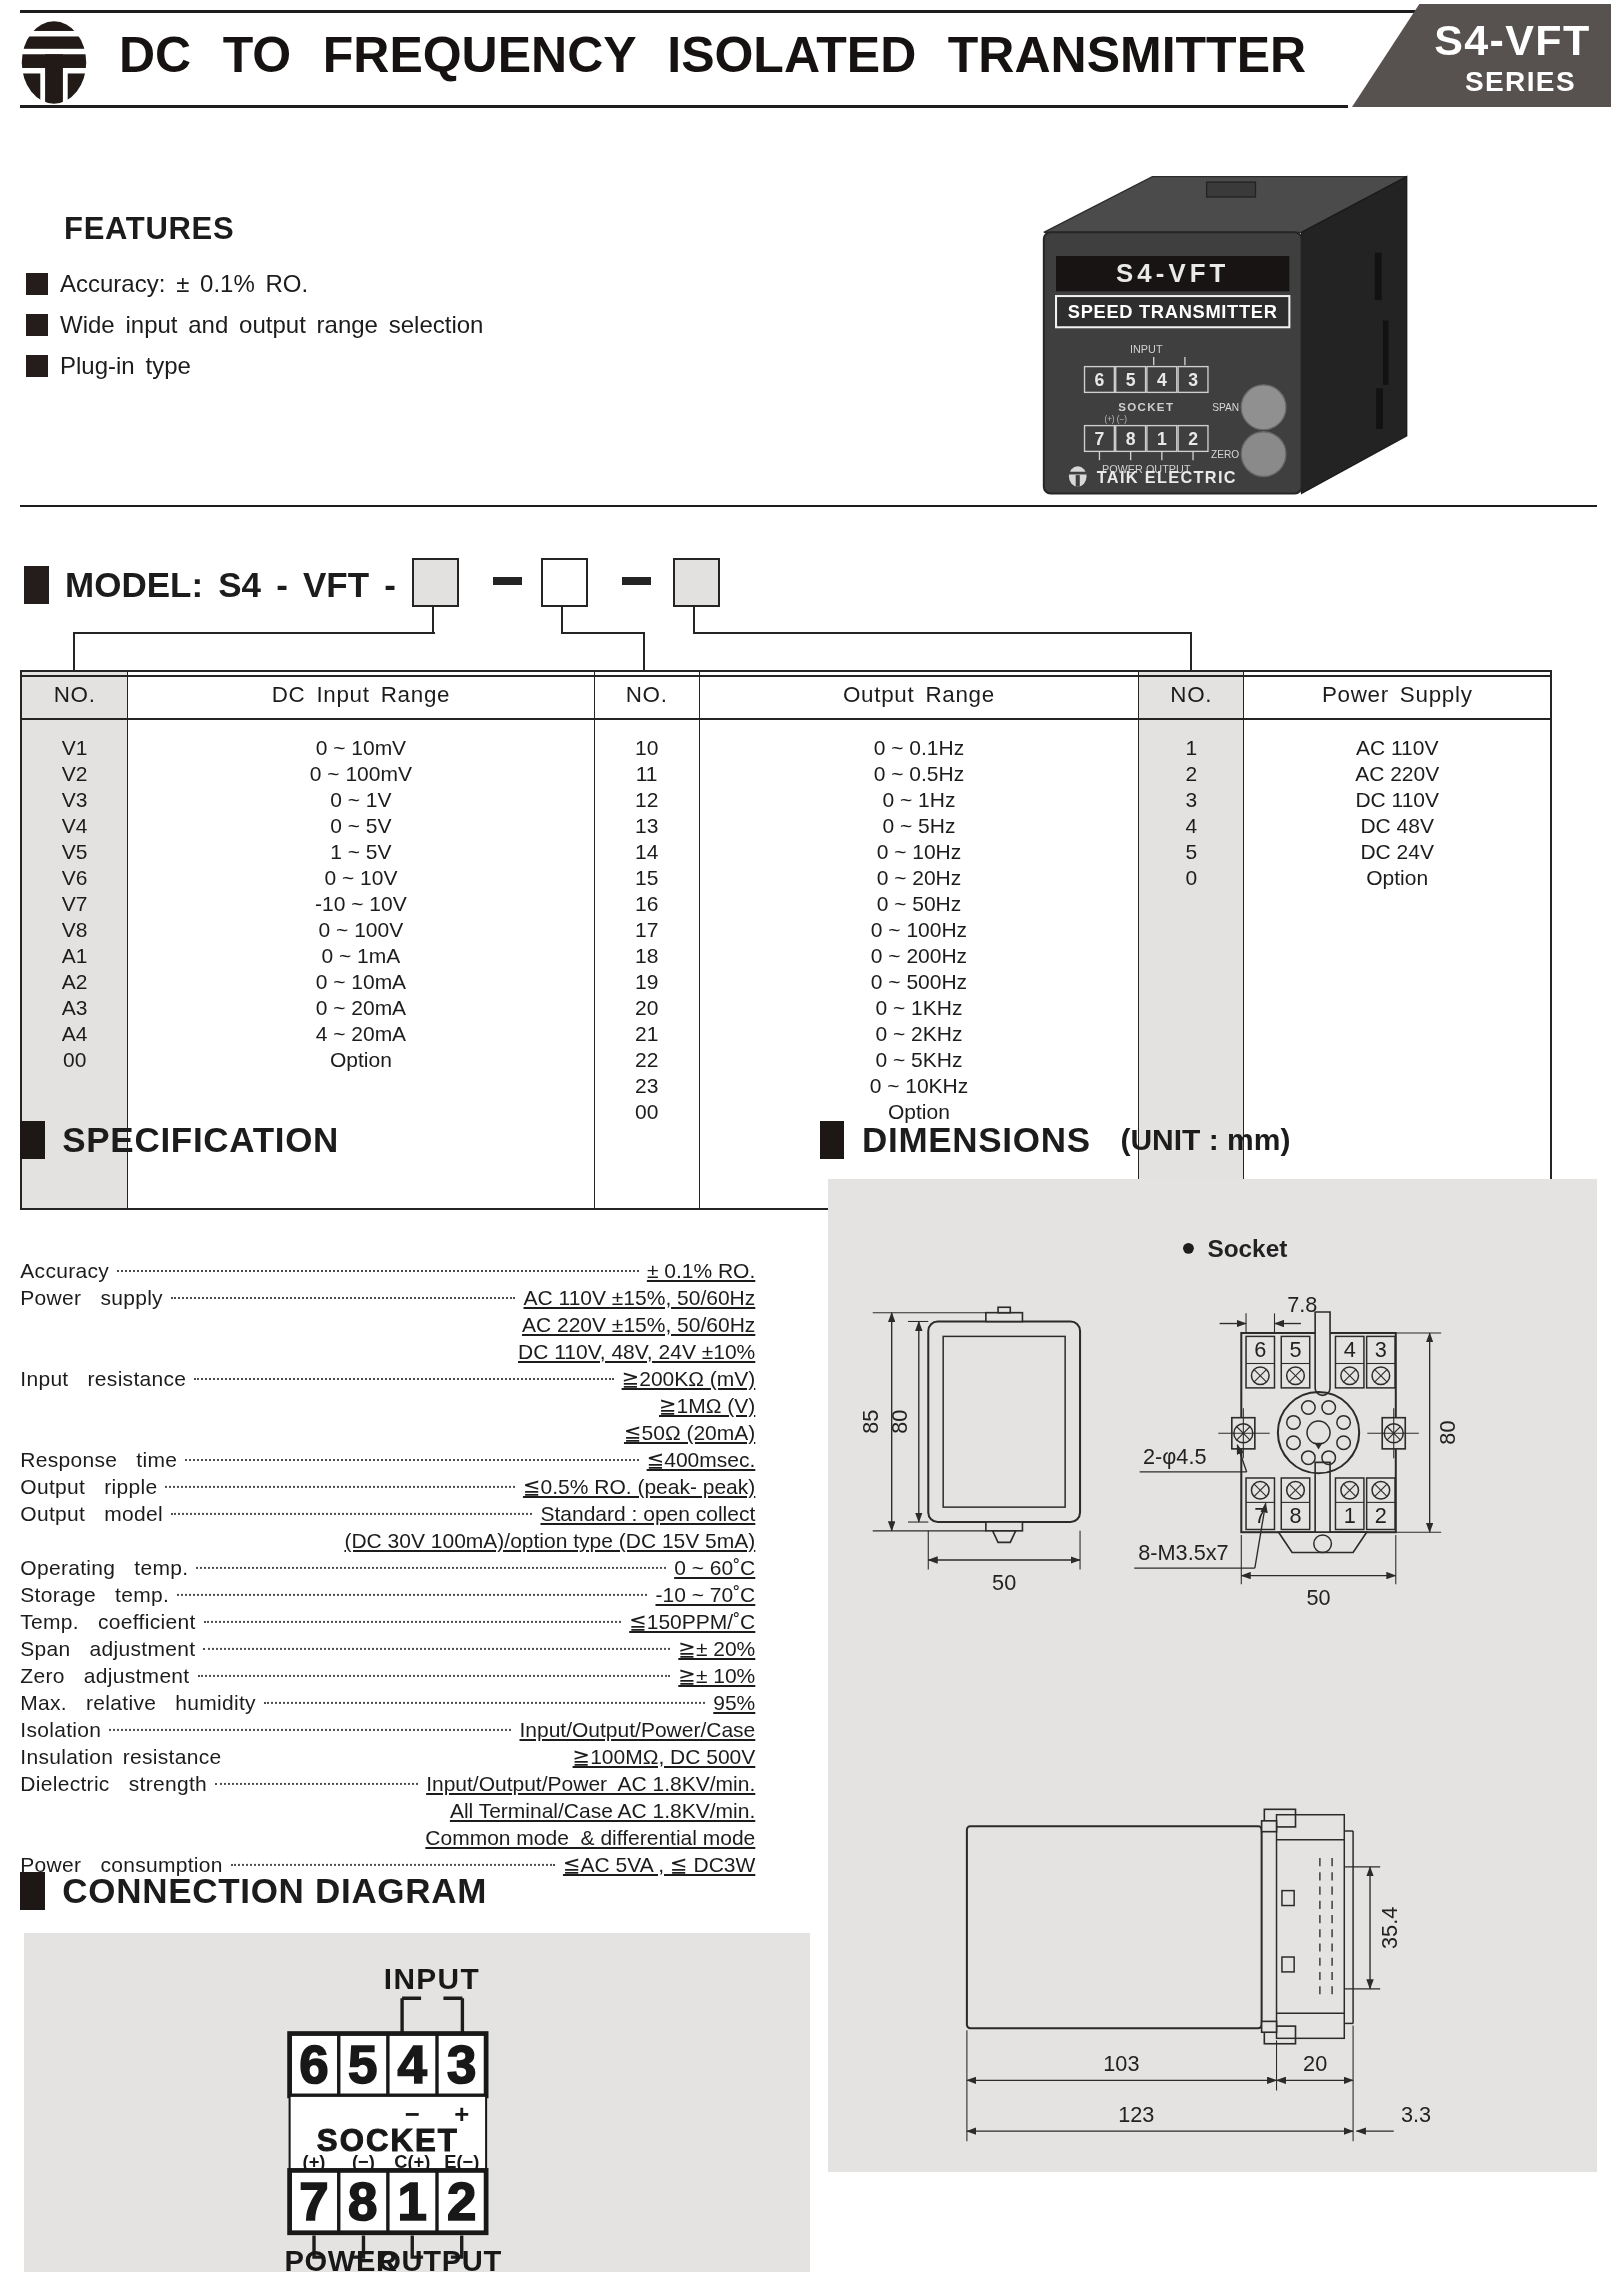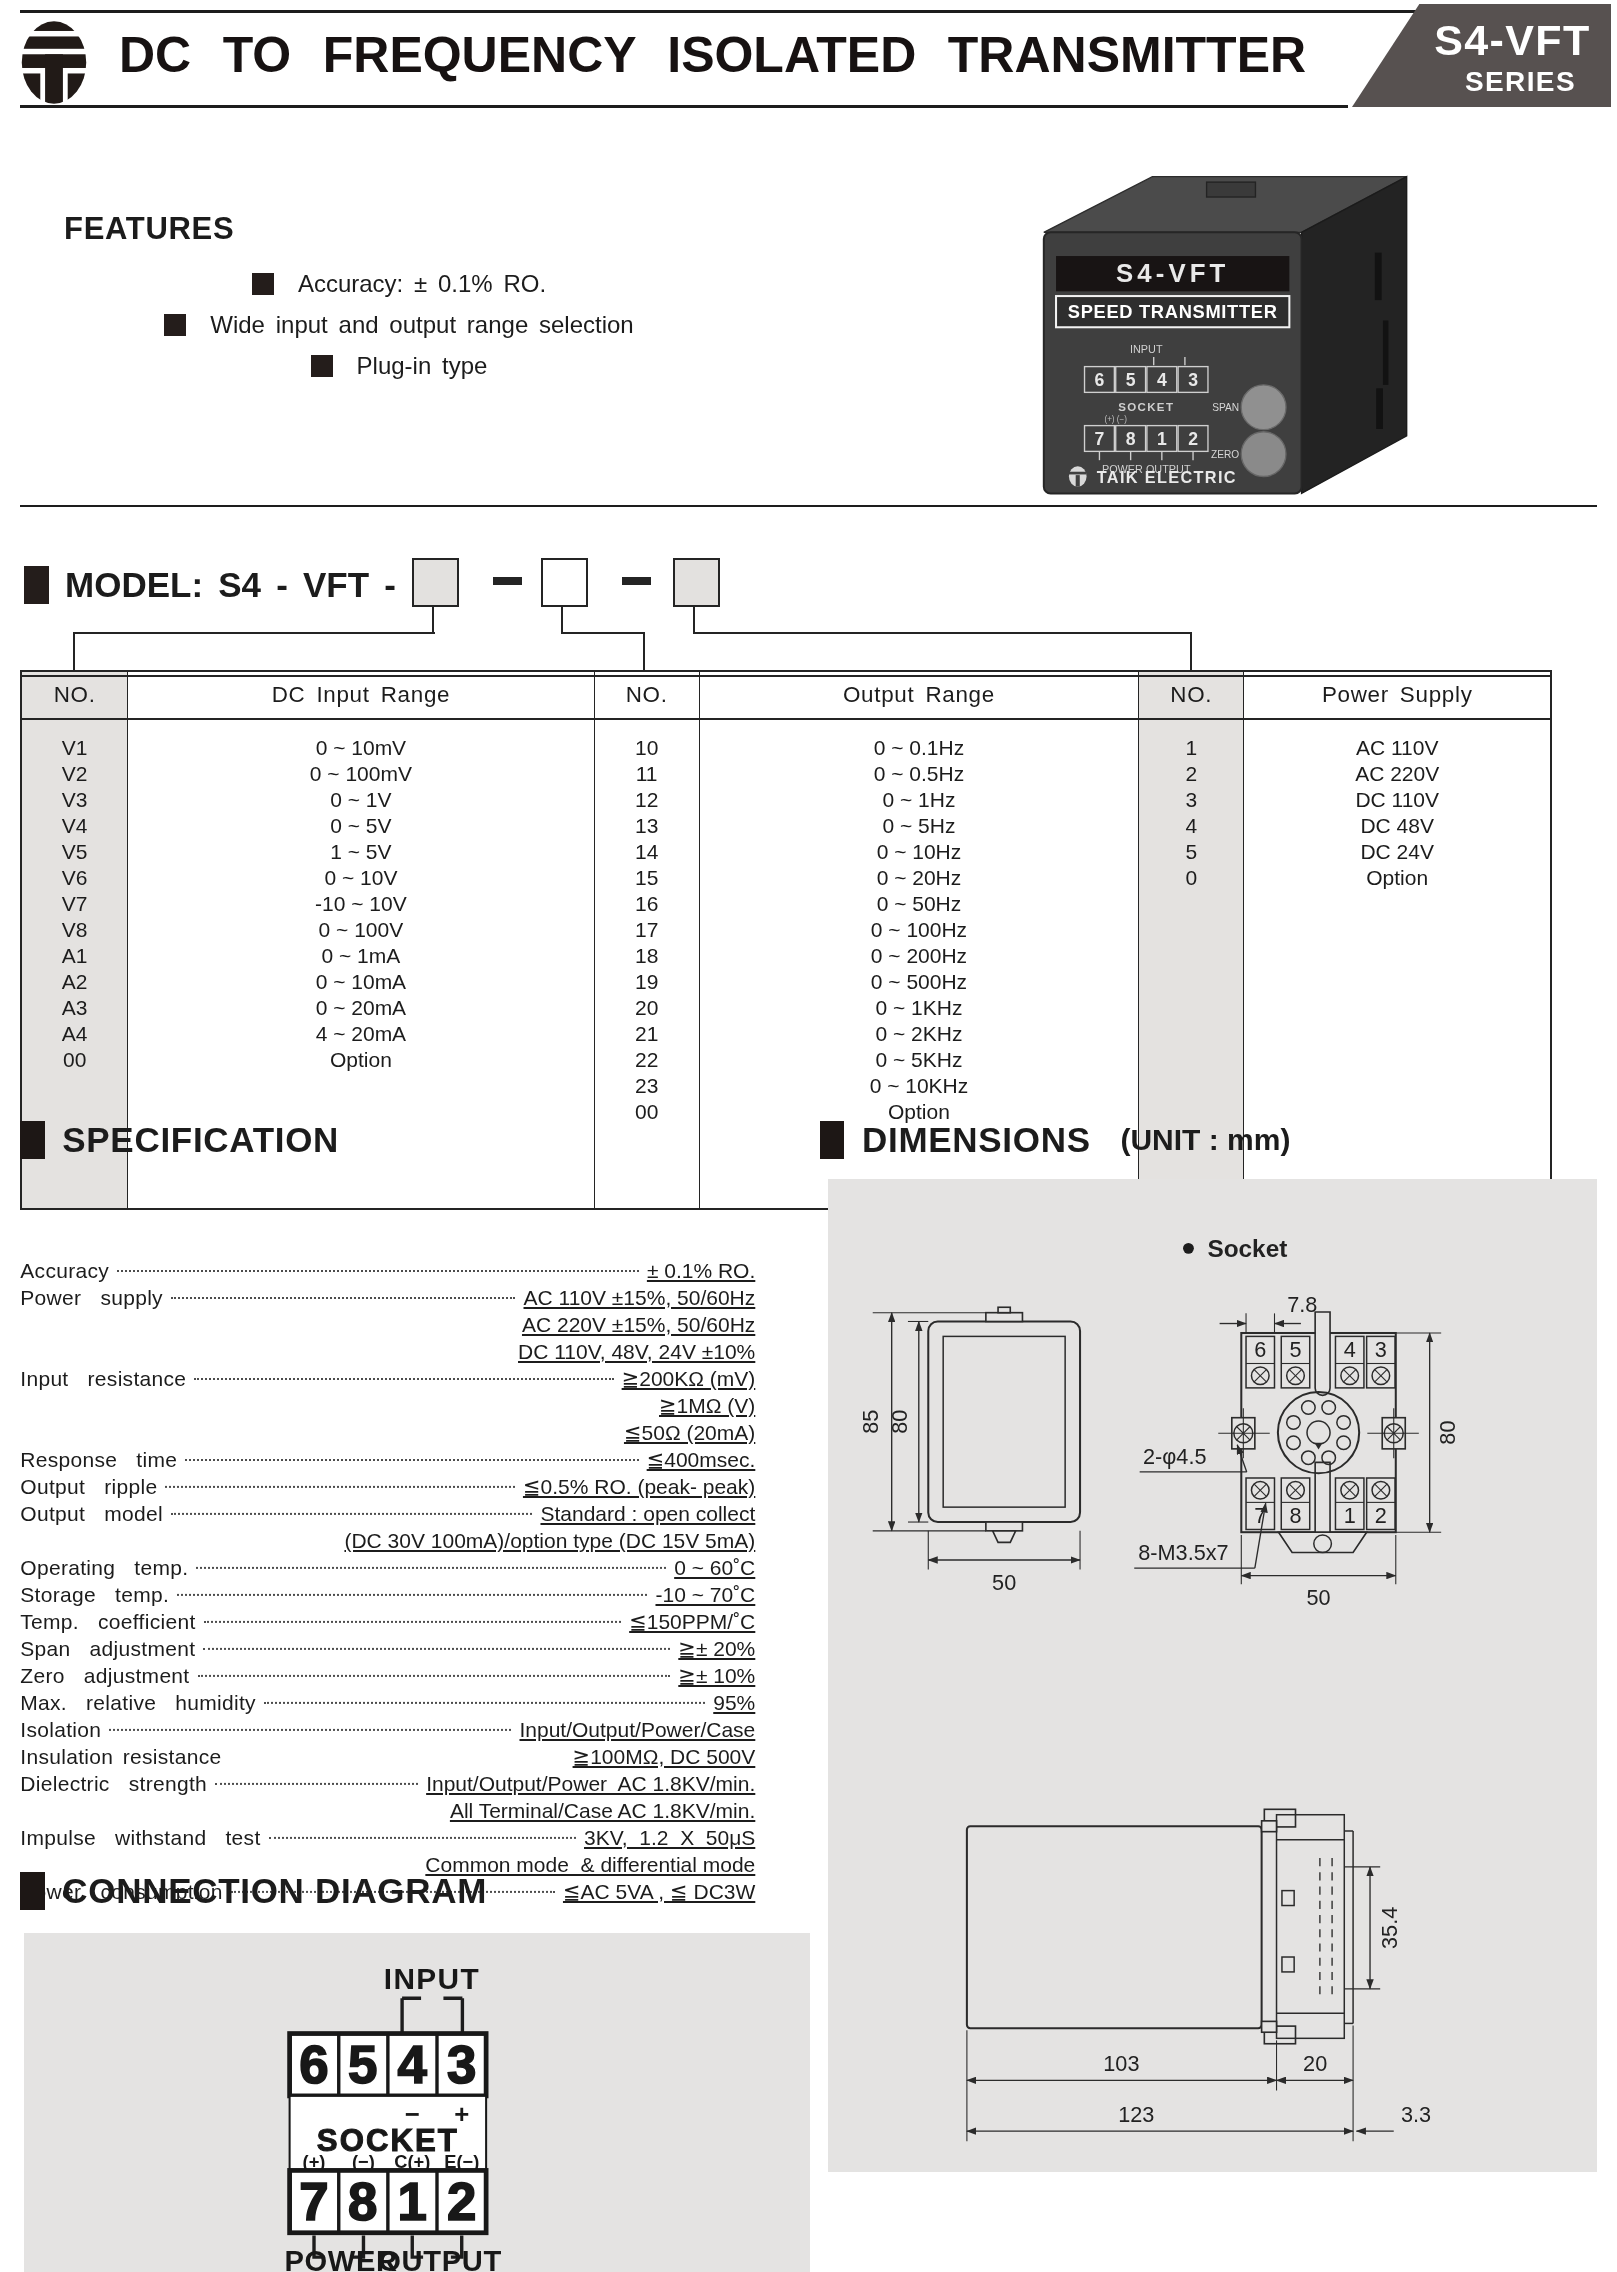--- a/index.html
+++ b/index.html
@@ -13,21 +13,21 @@
   .badge .b1{font-size:43px;font-weight:bold;line-height:53px;margin-right:20.3px;letter-spacing:1.4px;}
   .badge .b2{font-size:28px;font-weight:bold;line-height:30px;margin-right:35px;letter-spacing:1.4px;}
   
   .sec-h{position:absolute;display:flex;align-items:center;gap:17.6px;}
   .sec-h .sq{width:24.4px;height:38px;background:#1d1715;flex:0 0 auto;}
   .sec-h .t{font-size:35px;font-weight:bold;letter-spacing:0.7px;white-space:nowrap;}
   .sec-h .u{font-size:30px;font-weight:bold;margin-left:12.2px;white-space:nowrap;}
   
   .feat-h{position:absolute;left:64px;top:211px;font-size:31px;font-weight:bold;letter-spacing:0.7px;}
   .feat-list{position:absolute;left:26px;top:263px;width:746px;}
-  .feat-item{display:flex;align-items:center;gap:24px;height:41px;justify-content:center;}
+  .feat-item{display:flex;align-items:center;gap:12px;height:41px;}
   .feat-item .fsq{width:22px;height:22px;background:#241d1b;flex:0 0 auto;}
   .feat-item .ftx{font-size:24px;word-spacing:4.1px;}
   
   .model-h{position:absolute;left:24.4px;top:565px;display:flex;align-items:center;gap:16.3px;}
   .model-h .sq{width:24.4px;height:38px;background:#241d1b;}
   .model-h .t{font-size:35px;font-weight:bold;word-spacing:5.4px;white-space:nowrap;}
   .mbox{position:absolute;width:43px;height:45px;border:2px solid #242424;}
   .mbox.gray{background:#e3e1df;}
   .mbox.white{background:#fff;}
   .mdash{position:absolute;width:28.5px;height:8.1px;background:#242424;}
@@ -409,25 +409,20 @@
       <div class="spec-row" data-leader="yes">
       <span class="spec-label">Dielectric  strength</span>
       <span class="spec-leader"></span>
       <span class="spec-value">Input/Output/Power  AC 1.8KV/min.</span>
     </div>
       <div class="spec-row" data-leader="no">
       <span class="spec-label"></span>
       <span class="spec-leader"></span>
       <span class="spec-value">All Terminal/Case AC 1.8KV/min.</span>
     </div>
-      <div class="spec-row" data-leader="yes">
-      <span class="spec-label">Impulse  withstand  test</span>
-      <span class="spec-leader"></span>
-      <span class="spec-value">3KV,  1.2  X  50μS</span>
-    </div>
       <div class="spec-row" data-leader="no">
       <span class="spec-label"></span>
       <span class="spec-leader"></span>
       <span class="spec-value">Common mode  &amp; differential mode</span>
     </div>
       <div class="spec-row" data-leader="yes">
       <span class="spec-label">Power  consumption</span>
       <span class="spec-leader"></span>
       <span class="spec-value">≦AC 5VA , ≦ DC3W</span>
     </div>

